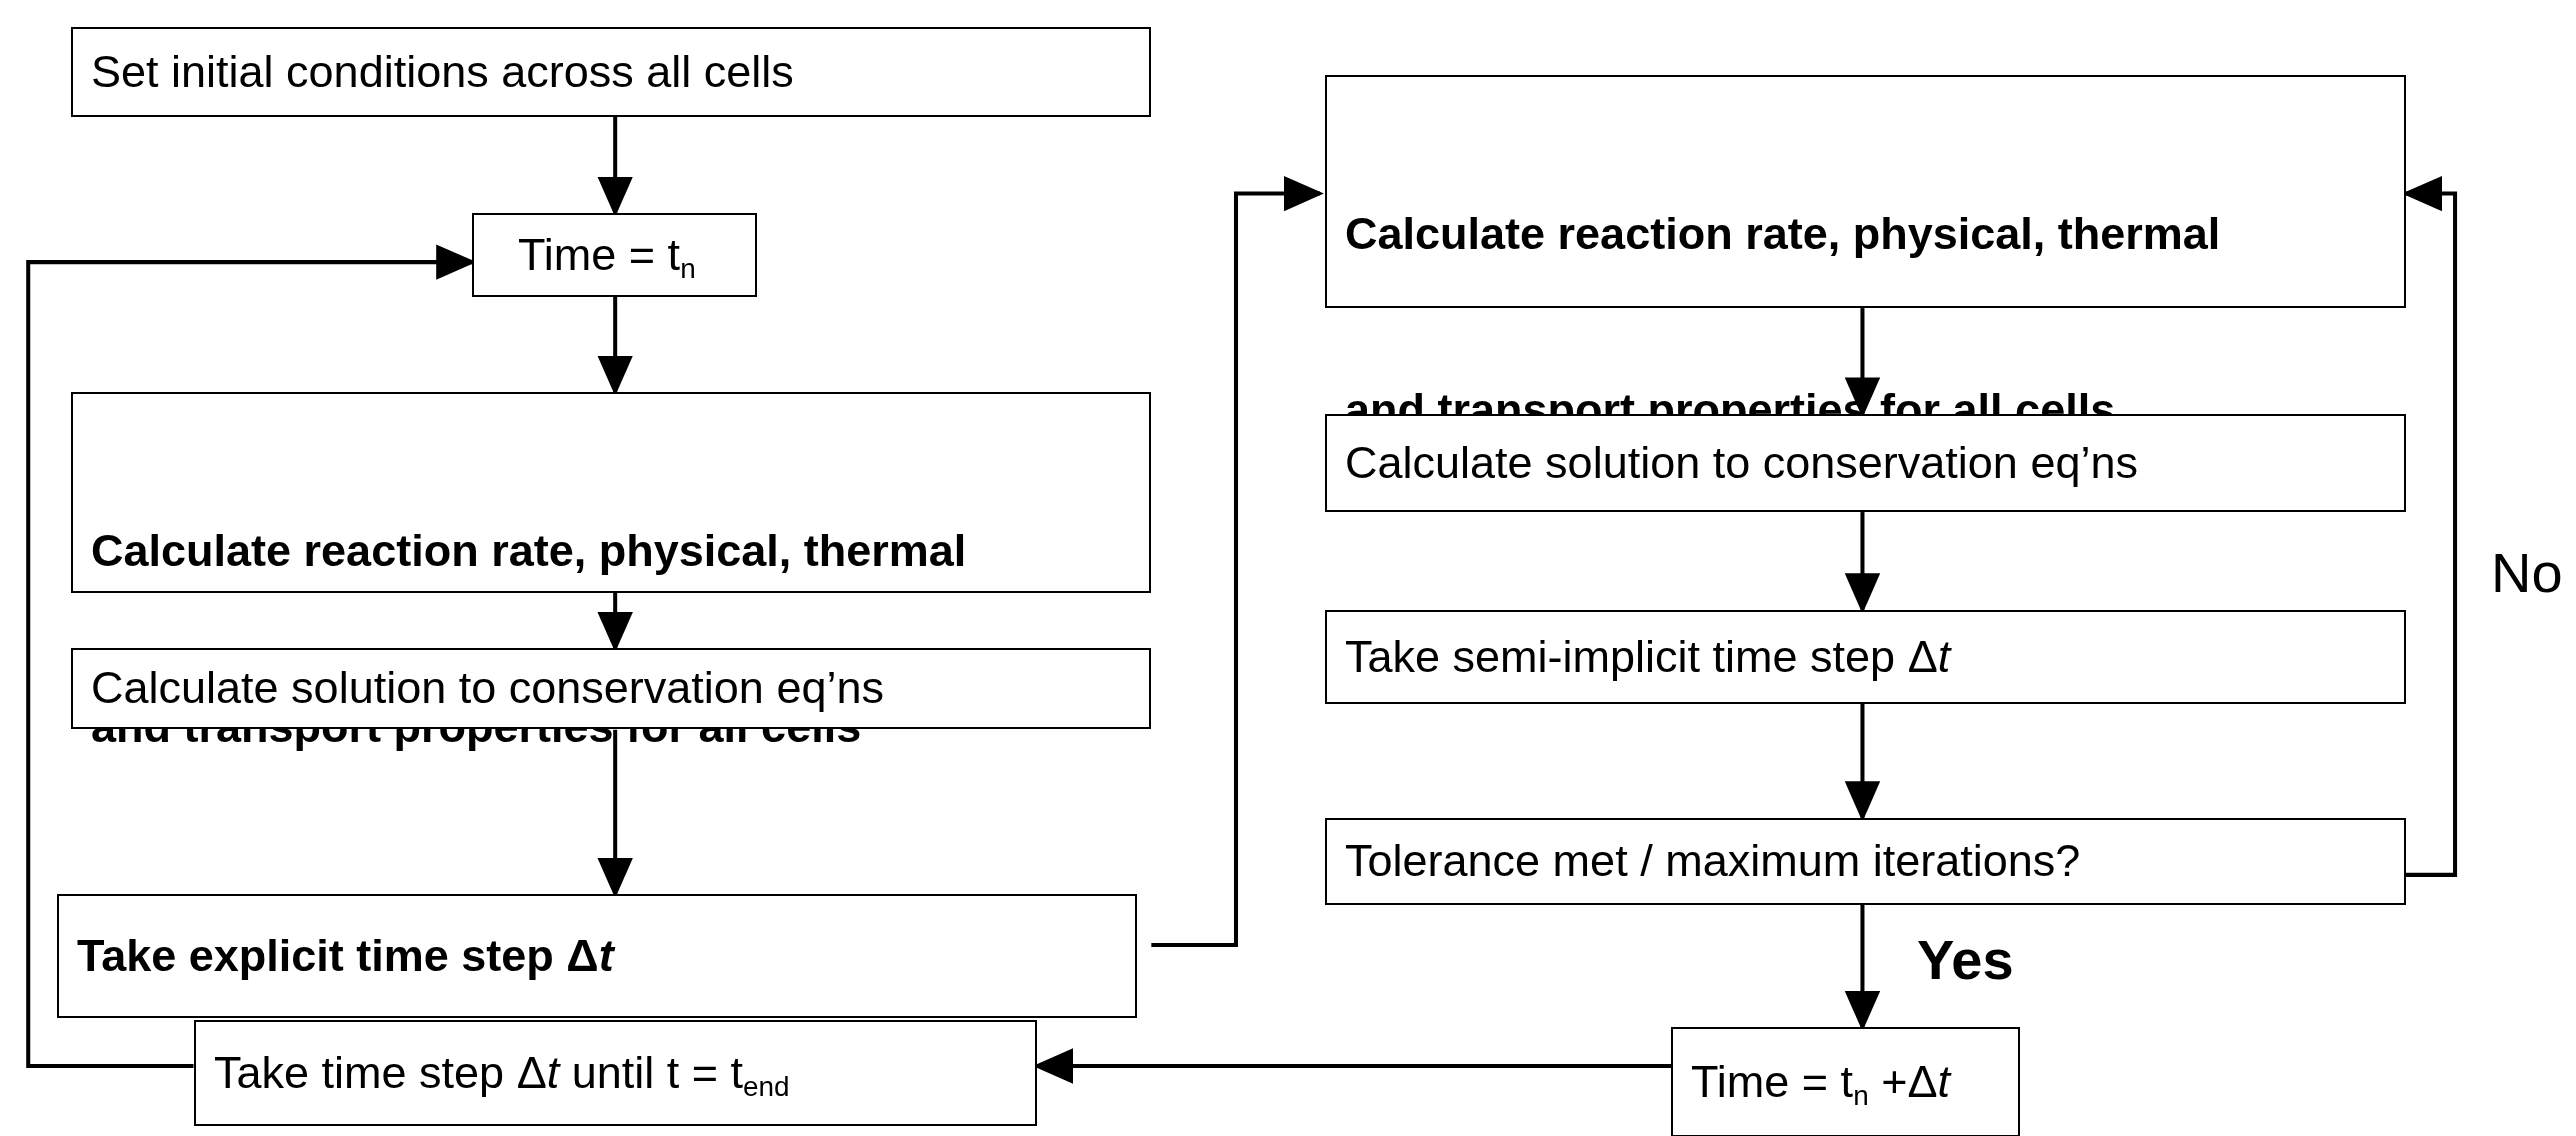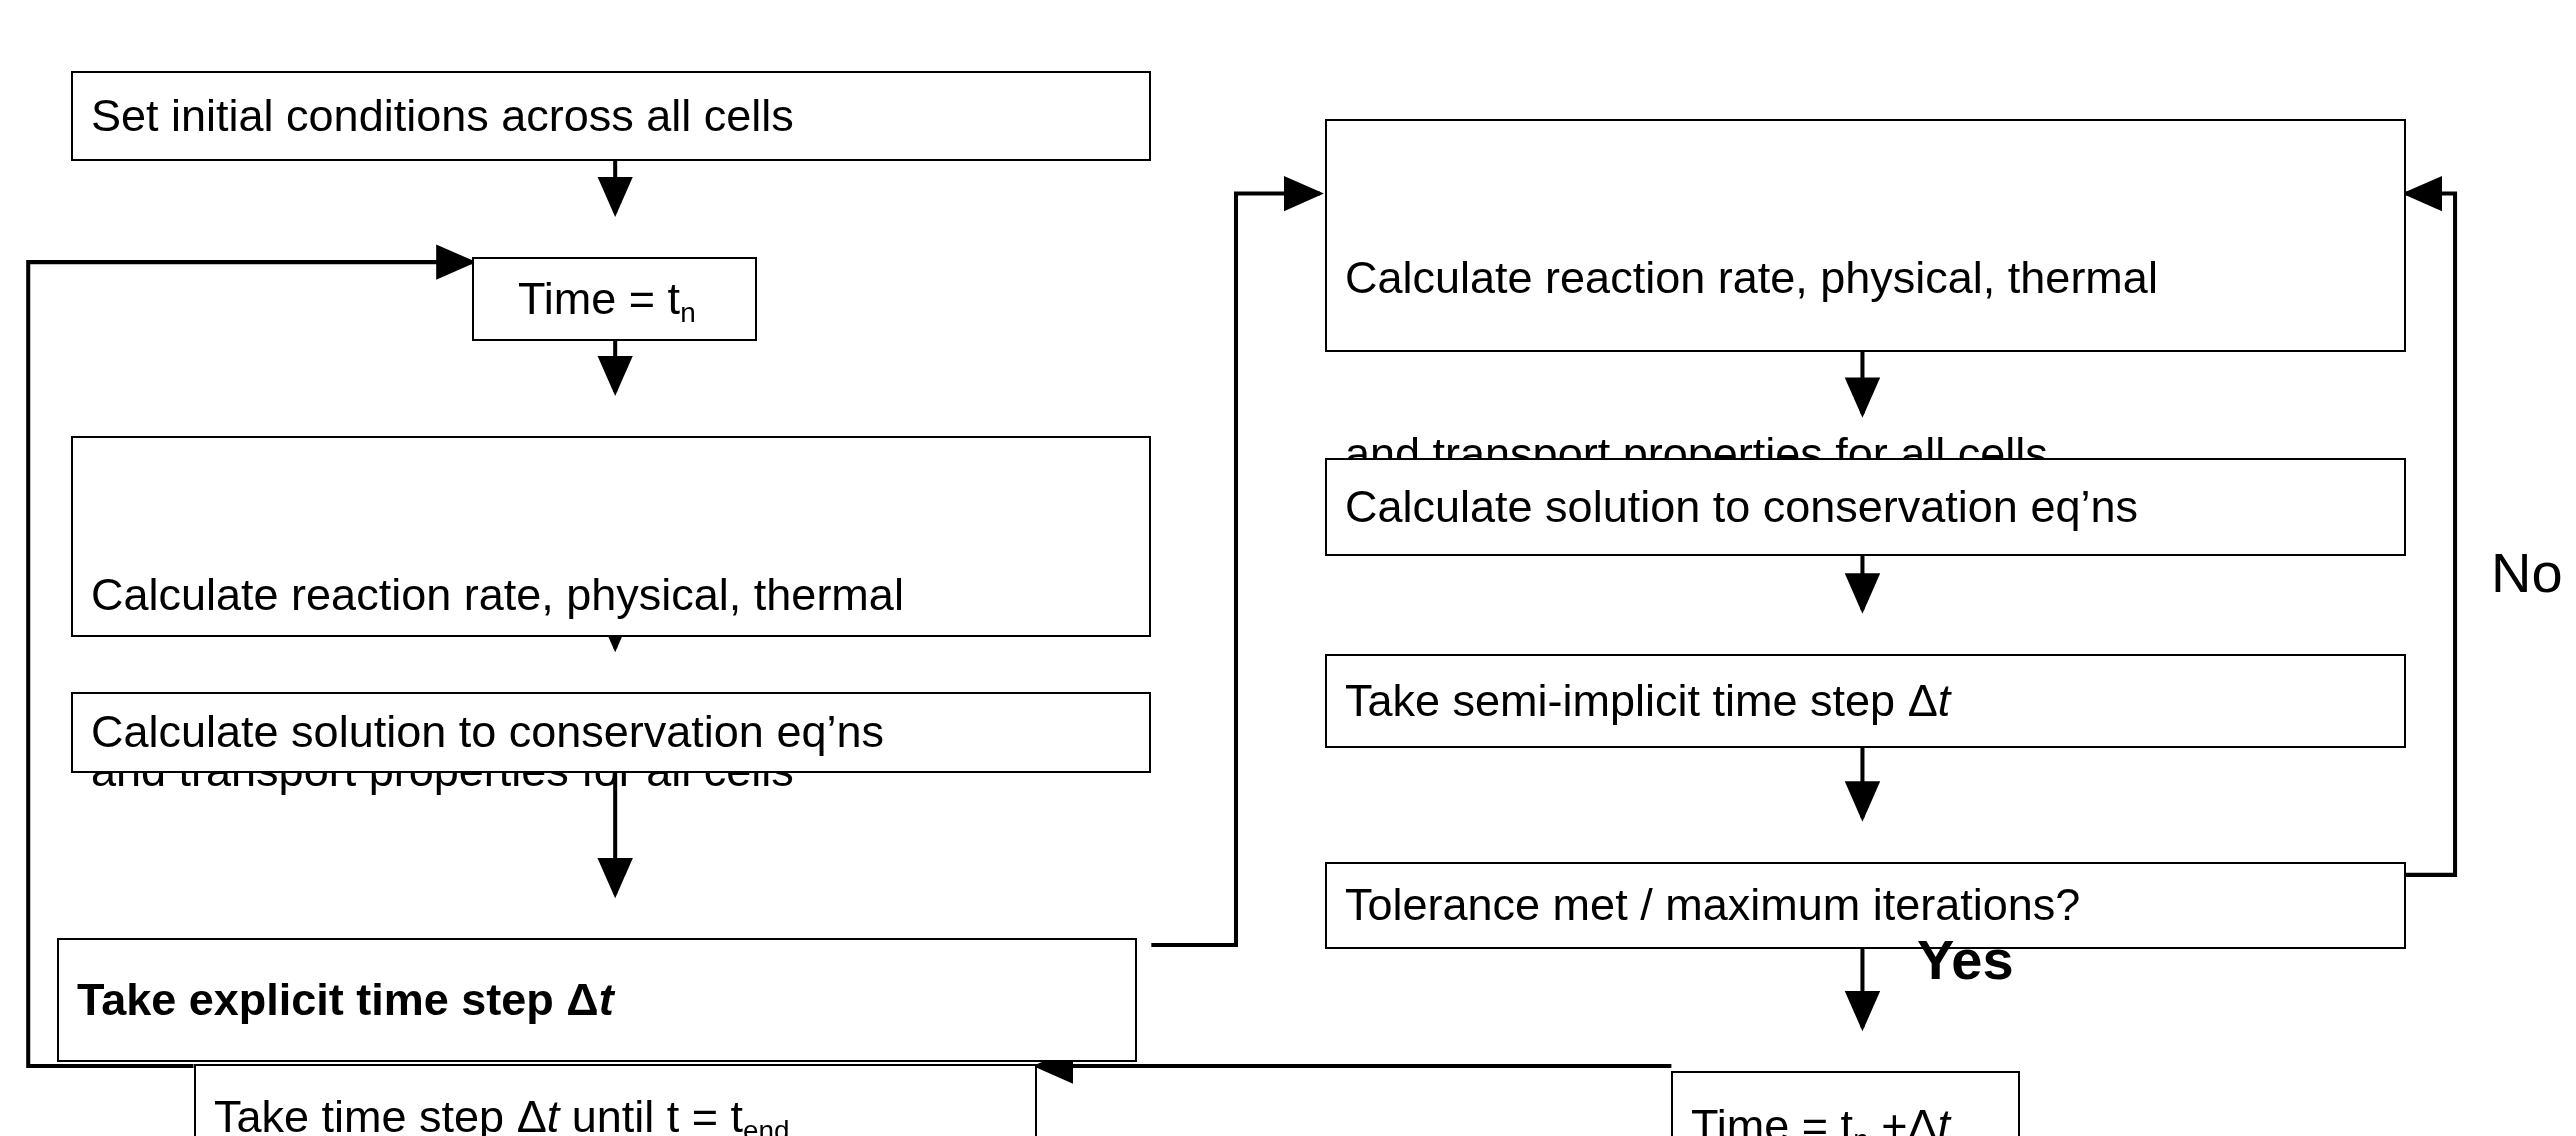--- a/index.html
+++ b/index.html
@@ -19,28 +19,28 @@
     position: absolute;
     box-sizing: border-box;
     border: 2.4px solid #000000;
     background: #ffffff;
     color: #000000;
     font-size: 45px;
     line-height: 1.30;
     padding: 11.3px 18px;
     white-space: pre-wrap;
     z-index: 3;
-    margin-top: 44px;
   }
   .node.vcenter {
     display: flex;
     align-items: center;
   }
   .node.vtop {
     display: block;
+    font-weight: bold;
   }
   .label {
     position: absolute;
     font-size: 56px;
     color: #000000;
     z-index: 4;
     white-space: nowrap;
   }
   .ital { font-style: italic; }
   sub {

